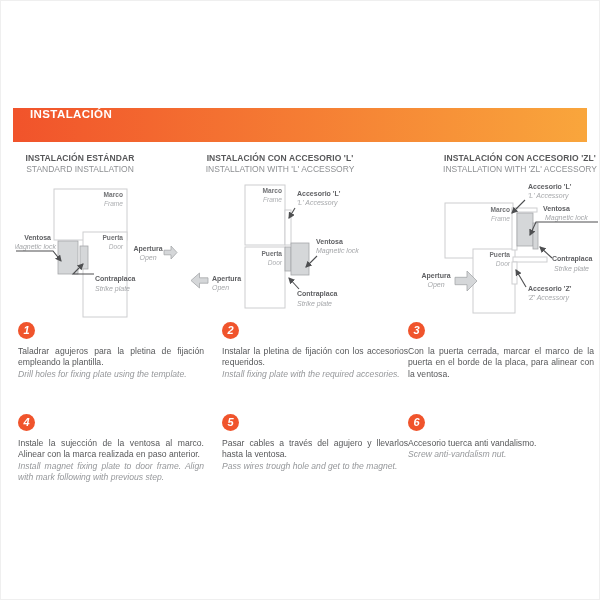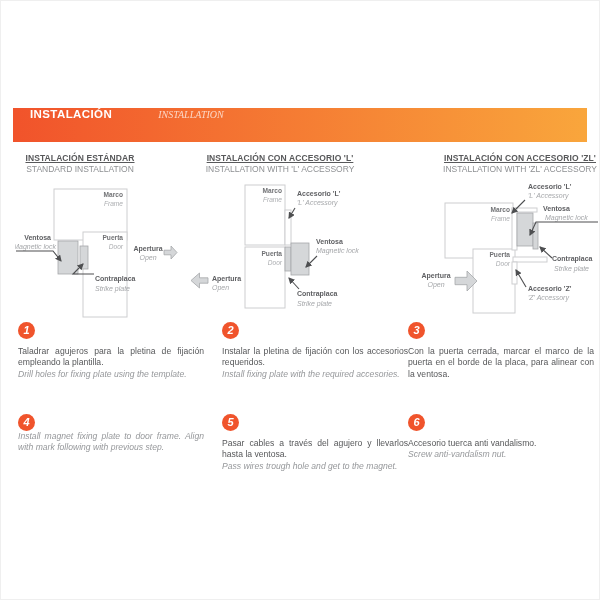--- a/index.html
+++ b/index.html
@@ -14,28 +14,28 @@
   html,body{margin:0;padding:0;background:#fff;}
   .page{
     position:relative;width:600px;height:600px;background:#ffffff;
     font-family:"Liberation Sans",sans-serif;overflow:hidden;
     box-shadow:inset 0 0 0 1px #efefef;
   }
   
   .header-bar{
     position:absolute;left:13px;top:108px;width:574px;height:34px;
     background:linear-gradient(90deg,var(--accent-start),var(--accent-end));
-    display:flex;flex-direction:row;justify-content:flex-start;
+    display:flex;flex-direction:column;justify-content:space-between;
     padding-left:17px;box-sizing:border-box;gap:46px;
   }
   .header-title{font-size:11.5px;font-weight:bold;color:#fff;letter-spacing:.4px;}
   .header-sub{font-size:10px;font-style:italic;color:rgba(255,255,255,.72);margin-top:1px;font-family:Liberation Serif, serif;}
   
   .col-head{position:absolute;top:153px;text-align:center;}
-  .col-head .t{font-size:8.5px;font-weight:bold;color:var(--ink);letter-spacing:.1px;text-decoration:underline;}
+  .col-head .t{font-size:8.5px;font-weight:bold;color:var(--ink);letter-spacing:.1px;}
   .col-head .s{font-size:8.5px;color:#8E9093;margin-top:1px;}
   #colhead-1{left:0px;width:160px;}
   #colhead-2{left:190px;width:180px;}
   #colhead-3{left:428px;width:184px;}
   
   .diagram{position:absolute;}
   #diagram-1{left:15px;top:183px;}
   #diagram-2{left:185px;top:183px;}
   #diagram-3{left:395px;top:175px;}
   svg text{font-family:"Liberation Sans",sans-serif;}
@@ -180,20 +180,21 @@
     <div class="badge">2</div>
     <div class="es">Instalar la pletina de fijación con los accesorios requeridos.</div>
     <div class="en">Install fixing plate with the required accesories.</div>
   </div>
   <div class="step" id="step-3">
     <div class="badge">3</div>
     <div class="es">Con la puerta cerrada, marcar el marco de la puerta en el borde de la placa, para alinear con la ventosa.</div>
   </div>
   <div class="step" id="step-4">
     <div class="badge">4</div>
+    <div class="es">Instale la sujección de la ventosa al marco. Alinear con la marca realizada en paso anterior.</div>
     <div class="en">Install magnet fixing plate to door frame. Align with mark following with previous step.</div>
   </div>
   <div class="step" id="step-5">
     <div class="badge">5</div>
     <div class="es">Pasar cables a través del agujero y llevarlos hasta la ventosa.</div>
     <div class="en">Pass wires trough hole and get to the magnet.</div>
   </div>
   <div class="step" id="step-6">
     <div class="badge">6</div>
     <div class="es">Accesorio tuerca anti vandalismo.</div>

